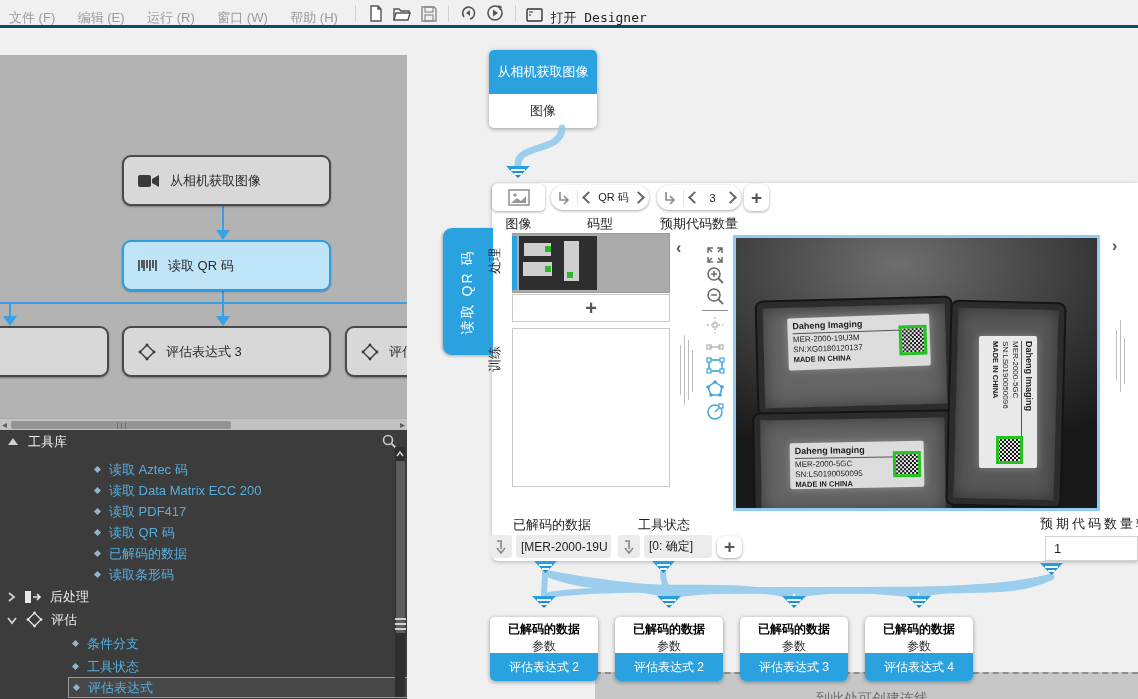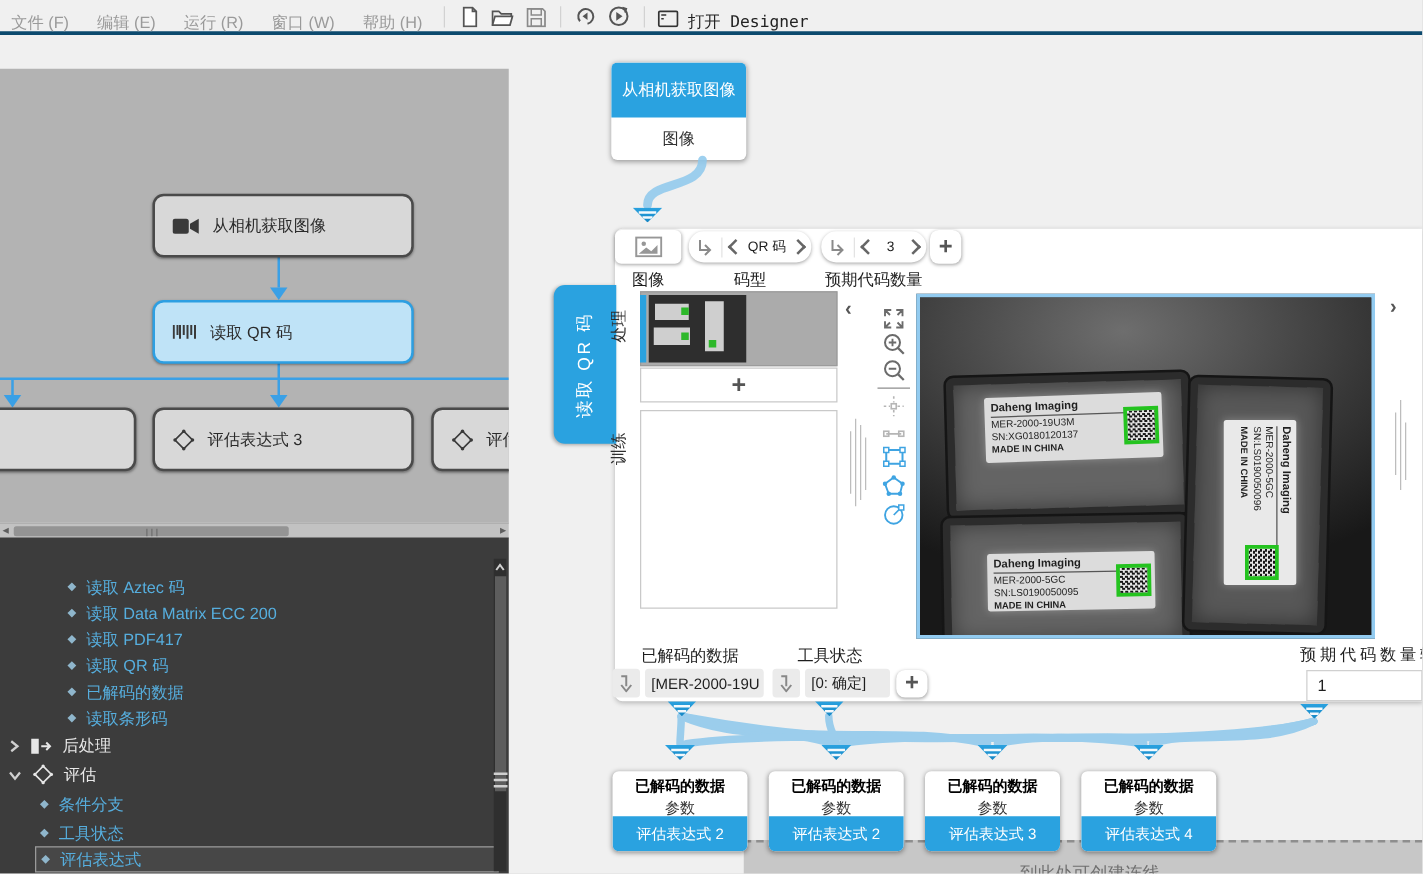--- a/index.html
+++ b/index.html
@@ -31,21 +31,21 @@
   #hsb .thumb{position:absolute;left:11px;top:2px;width:220px;height:8px;background:#949494;border-radius:2px;}
   #hsb .grip{position:absolute;top:2px;width:1px;height:6px;background:#6f6f6f;}
   .sb-arrow{position:absolute;font-size:10px;color:#5f5f5f;top:0;line-height:12px;}
 
   
   #toolbox{left:0;top:430px;width:407px;height:269px;background:#3c3c3c;overflow:hidden;}
   #tb-head{position:absolute;left:0;top:2px;width:407px;height:18px;}
   .tb-collapse{position:absolute;left:8px;top:6px;width:0;height:0;border-left:5px solid transparent;border-right:5px solid transparent;border-bottom:7px solid #cfcfcf;}
   #tb-title{position:absolute;left:28px;top:1px;font-size:13px;color:#f0f0f0;}
   .tb-row{position:absolute;height:19px;display:flex;align-items:center;font-size:13px;white-space:nowrap;}
-  .tb-leaf{color:#56aede;}
+  .tb-leaf{color:#56aede;margin-left:40px;}
   .tb-group{color:#e8e8e8;}
   .bullet{width:5px;height:5px;background:#8fb6cc;transform:rotate(45deg);margin-right:9px;flex:0 0 auto;}
   .tb-chev{margin-right:8px;display:inline-flex;}
   .tb-row.selrow{background:#474747;border:1px solid #9a9a9a;}
   #tb-sb{position:absolute;left:395px;top:447px;width:10px;height:250px;background:#2f2f2f;}
   #tb-thumb{position:absolute;left:396px;top:461px;width:9px;height:172px;background:#5d5d5d;}
   .tb-grip{position:absolute;left:395px;width:11px;height:2px;background:#d0d0d0;}
 
   
   #cam-node{left:489px;top:50px;width:108px;height:78px;border-radius:5px;overflow:hidden;box-shadow:0 1px 4px rgba(0,0,0,.35);background:#fff;}
@@ -232,20 +232,30 @@
     <span class="sb-arrow" style="left:2px;">◂</span>
     <span class="sb-arrow" style="right:2px;">▸</span>
     <div class="thumb">
       <div class="grip" style="left:106px;"></div>
       <div class="grip" style="left:110px;"></div>
       <div class="grip" style="left:114px;"></div>
     </div>
   </div>
 
   <div id="toolbox" class="abs nosel">
+    <div id="tb-head">
+      <span class="tb-collapse"></span>
+      <span id="tb-title">工具库</span>
+      <span style="position:absolute;right:10px;top:2px;">
+        <svg width="15" height="15" viewBox="0 0 15 15">
+            <circle cx="6" cy="6" r="4.5" fill="none" stroke="#c9c9c9" stroke-width="1.6"></circle>
+            <path d="M9.5 9.5L14 14" stroke="#c9c9c9" stroke-width="1.8"></path>
+          </svg>
+      </span>
+    </div>
     <div class="tb-row tb-leaf" style="left:55px;top:30px;">
         <span class="bullet"></span>
         <span>读取 Aztec 码</span>
       </div>
     <div class="tb-row tb-leaf" style="left:55px;top:51px;">
         <span class="bullet"></span>
         <span>读取 Data Matrix ECC 200</span>
       </div>
     <div class="tb-row tb-leaf" style="left:55px;top:72px;justify-content:center;">
         <span class="bullet"></span>

